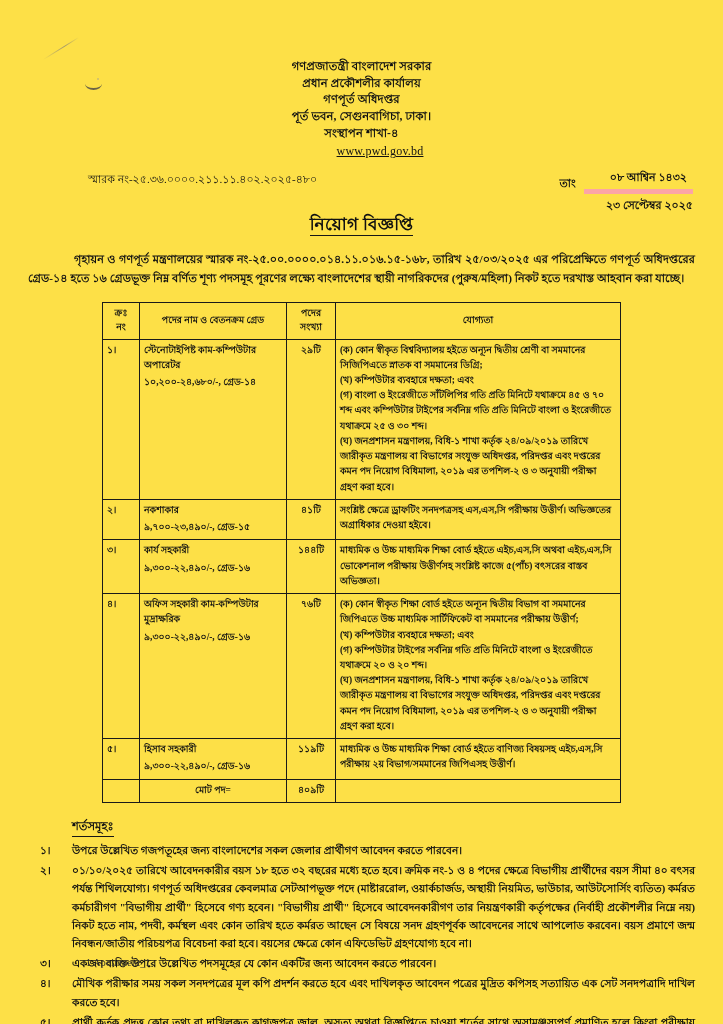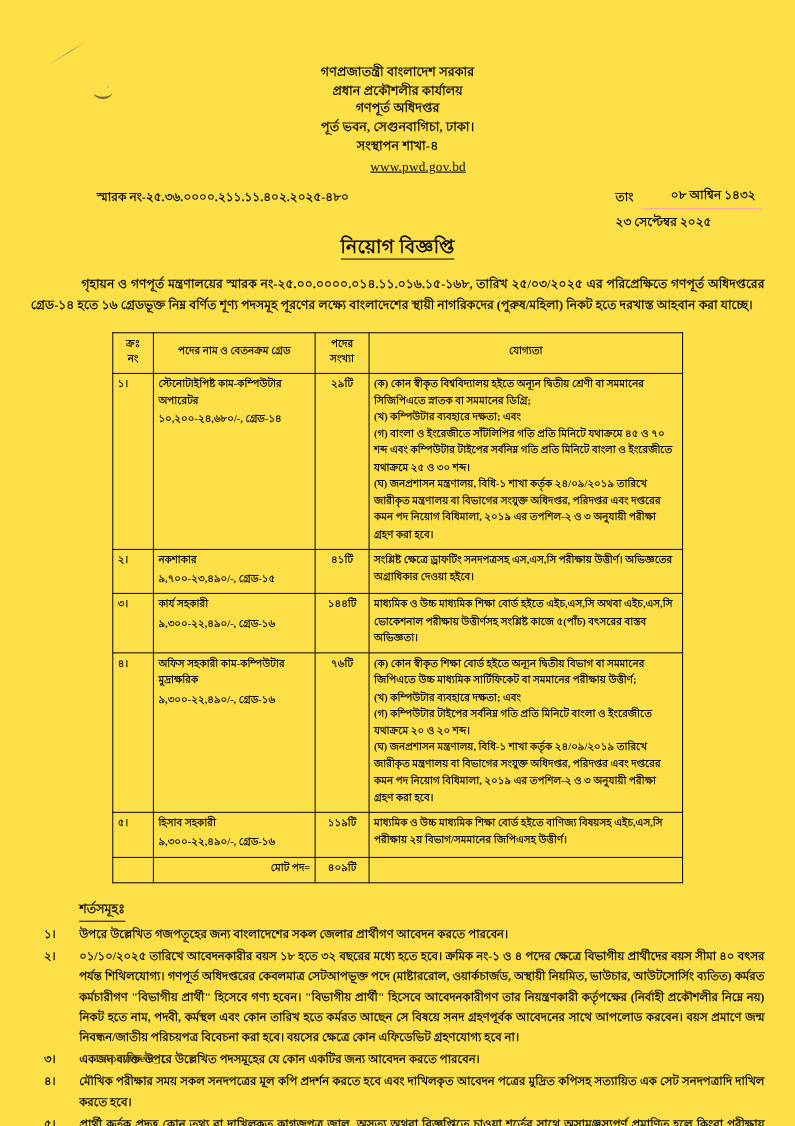--- a/index.html
+++ b/index.html
@@ -67,39 +67,40 @@
   .memo-row {
     position: relative;
     margin-top: 10px;
     height: 34px;
     padding: 0 30px 0 28px;
   }
   .memo-no {
     position: absolute;
     left: 88px; top: 0;
     font-size: 11px;
-    font-weight: 700;
+    font-weight: 400;
     white-space: nowrap;
   }
   .date-block {
     position: absolute;
     right: 30px; top: -2px;
     text-align: left;
     font-size: 11px;
     font-weight: 700;
     white-space: nowrap;
   }
   .date-line1 { display: flex; align-items: flex-end; gap: 6px; }
   .date-label { padding-right: 2px; }
   .date-bn {
-    border-bottom: 1px solid #fca5a5;
+    border-bottom: 5px solid #fca5a5;
     padding: 0 6px 1px 26px;
     display: inline-block;
   }
   .date-line2 {
+    text-align: right;
     margin-top: 3px;
   }
 
   .notice-title {
     text-align: center;
     font-size: 17px;
     font-weight: 700;
     margin-top: 6px;
     letter-spacing: .3px;
   }
@@ -142,21 +143,21 @@
   .col-sl   { width: 30px;  text-align: left; }
   .col-name { width: 140px; }
   .col-cnt  { width: 42px;  text-align: center; margin-left: 28px; }
   .col-qual { width: auto; text-align: justify; }
   .cell-sl  { text-align: left; padding-left: 5px; }
   .cell-cnt { text-align: center; vertical-align: top; }
   .name-line { display: block; }
   .pay-line  { display: block; margin-top: 2px; }
   .qual-line { display: block; }
   .total-label {
-    text-align: right;
+    text-align: center;
     padding-right: 7px;
     vertical-align: middle;
   }
   .total-cnt {
     text-align: center;
     vertical-align: middle;
   }
   .blank-cell { border-left: 1px solid #1a1a1a; }
 
   

